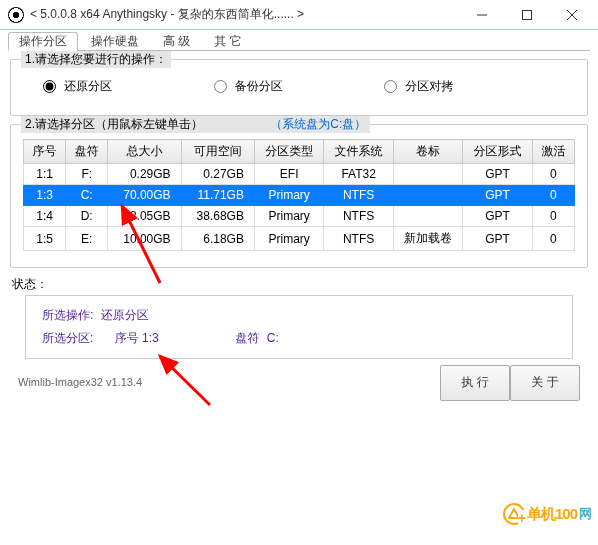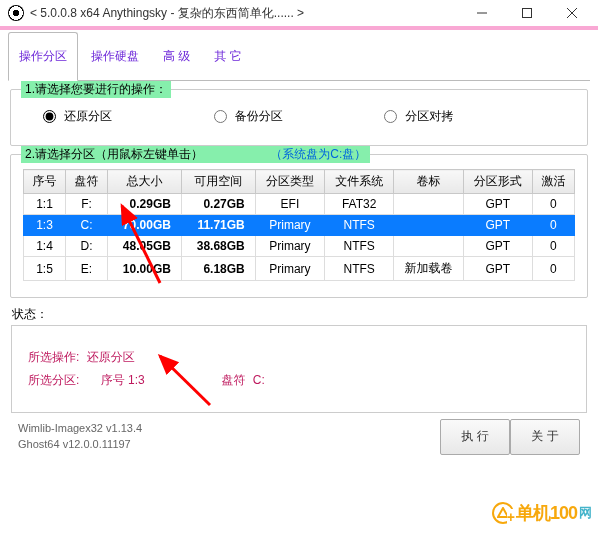--- a/index.html
+++ b/index.html
@@ -11,21 +11,21 @@
     width: 598px;
     height: 545px;
     overflow: hidden;
     position: relative;
   }
   .titlebar {
     height: 30px;
     display: flex;
     align-items: center;
     padding: 0 4px 0 8px;
-    border-bottom: 4px solid #f9a8d4;
+    border-bottom: 1px solid #f9a8d4;
   }
   .title-icon {
     width: 16px; height: 16px;
     border-radius: 50%;
     background: radial-gradient(circle at 50% 50%, #000 0 30%, #fff 30% 60%, #000 60% 100%);
     margin-right: 6px;
     flex-shrink: 0;
   }
   .title-text { flex: 1; color: #333; font-size: 12px; white-space: nowrap; overflow: hidden; }
   .win-btns { display: flex; }
@@ -35,45 +35,45 @@
     color: #333; font-size: 13px;
   }
   .win-btn svg { stroke: #333; }
   .content { padding: 2px 8px 8px 8px; }
   .tabs {
     display: flex;
     border-bottom: 1px solid #bbb;
     margin-bottom: 6px;
   }
   .tab {
-    padding: 15px 10px;
+    padding: 0 10px;
     border: 1px solid transparent;
     border-bottom: none;
     margin-bottom: -1px;
     margin-right: 2px;
-    color: #6d28d9;
+    color: #404040;
   }
   .tab.active {
     border-color: #bbb;
     border-bottom: 1px solid #fff;
     background: #fff;
     border-radius: 3px 3px 0 0;
   }
   .groupbox {
     border: 1px solid #ccc;
     border-radius: 2px;
     margin: 8px 2px;
     padding: 10px 12px 12px 12px;
     position: relative;
   }
   .group-legend {
     position: absolute;
     top: -9px;
     left: 10px;
-    background: #86efac;
+    background: #e5e5e5;
     padding: 0 4px;
     font-size: 12px;
   }
   .legend-extra { color: #0066dd; margin-left: 64px; }
   .radio-row { display: flex; padding: 8px 20px; gap: 0; }
   .radio-item { flex: 1; display: flex; align-items: center; gap: 4px; }
   .radio-item input { accent-color: #000; margin: 0 4px 0 0; }
   .part-table {
     width: 100%;
     border-collapse: collapse;
@@ -84,21 +84,21 @@
     border: 1px solid #ddd;
     padding: 3px 6px;
     text-align: center;
     font-weight: normal;
     white-space: nowrap;
   }
   .part-table th {
     background: linear-gradient(#f8f8f8, #e8e8e8);
     border-color: #c8c8c8;
   }
-  .part-table td.num { text-align: right; padding-right: 10px; font-weight: bold; }
+  .part-table td.num { text-align: right; padding-right: 10px; }
   .part-table tr.selected td {
     background: #0a7cff;
     color: #fff;
     border-color: #0a7cff;
   }
   .file-row { display: flex; align-items: center; gap: 6px; margin-top: 6px; }
   .file-combo {
     flex: 1;
     border: 1px solid #aaa;
     background: #fff;
@@ -116,23 +116,23 @@
   }
   .browse-btn {
     width: 22px; height: 22px;
     border: 2px solid #0a7cff;
     background: #fff;
     display: flex; align-items: center; justify-content: center;
   }
   .status-label { margin: 6px 4px 2px 4px; }
   .status-box {
     border: 1px solid #ccc;
-    margin: 0 3px;
-    padding: 20px 16px;
-    color: #be185d;
+    margin: 0 17px;
+    padding: 8px 16px;
+    color: #4c1d95;
     font-size: 12px;
     line-height: 1.9;
   }
   .status-box .row2 span { display: inline-block; }
   .status-box .lbl { margin-right: 4px; }
   .status-box .gap { display: inline-block; width: 70px; }
   .bottom-row {
     display: flex;
     align-items: center;
     padding: 6px 10px 0 10px;
@@ -159,21 +159,21 @@
     opacity: 0.95;
   }
   .wm-ring {
     width: 22px; height: 22px; border: 2px solid #f7a400; border-radius: 50%;
     display: flex; align-items: center; justify-content: center; position: relative;
   }
   .wm-ring::after {
     content: "+"; color: #f7a400; font-weight: bold; font-size: 14px;
     position: absolute; right: -3px; bottom: -3px; background: #fff;
   }
-  .wm-text1 { color: #f7a400; font-weight: bold; font-size: 18px; letter-spacing: -1px; }
+  .wm-text1 { color: #f7a400; font-weight: bold; font-size: 15px; letter-spacing: -1px; }
   .wm-text2 { color: #3cb0c8; font-size: 13px; font-weight: bold; }
   .status-box .mono { font-family: Consolas, monospace; }
 </style>
 </head>
 <body>
 
 <div class="titlebar">
   <div class="title-icon"></div>
   <div class="title-text">&lt; 5.0.0.8 x64 Anythingsky - 复杂的东西简单化...... &gt;</div>
   <div class="win-btns">
@@ -304,21 +304,20 @@
       <span>1:3</span>
       <span class="gap"></span>
       <span>盘符</span>
       <span style="margin-left:4px">C:</span>
     </div>
   </div>
 
   <div class="bottom-row">
     <div class="ver-info">
       <div>Wimlib-Imagex32 v1.13.4</div>
-      <div>Ghost64 v12.0.0.11197</div>
     </div>
     <div class="btn">执 行</div>
     <div class="btn">关 于</div>
   </div>
 
 </div>
 
 <svg class="arrow-svg" style="left:110px; top:198px;" width="60" height="90">
   <defs>
       <marker id="ah1" markerWidth="8" markerHeight="8" refX="6" refY="3" orient="auto">

